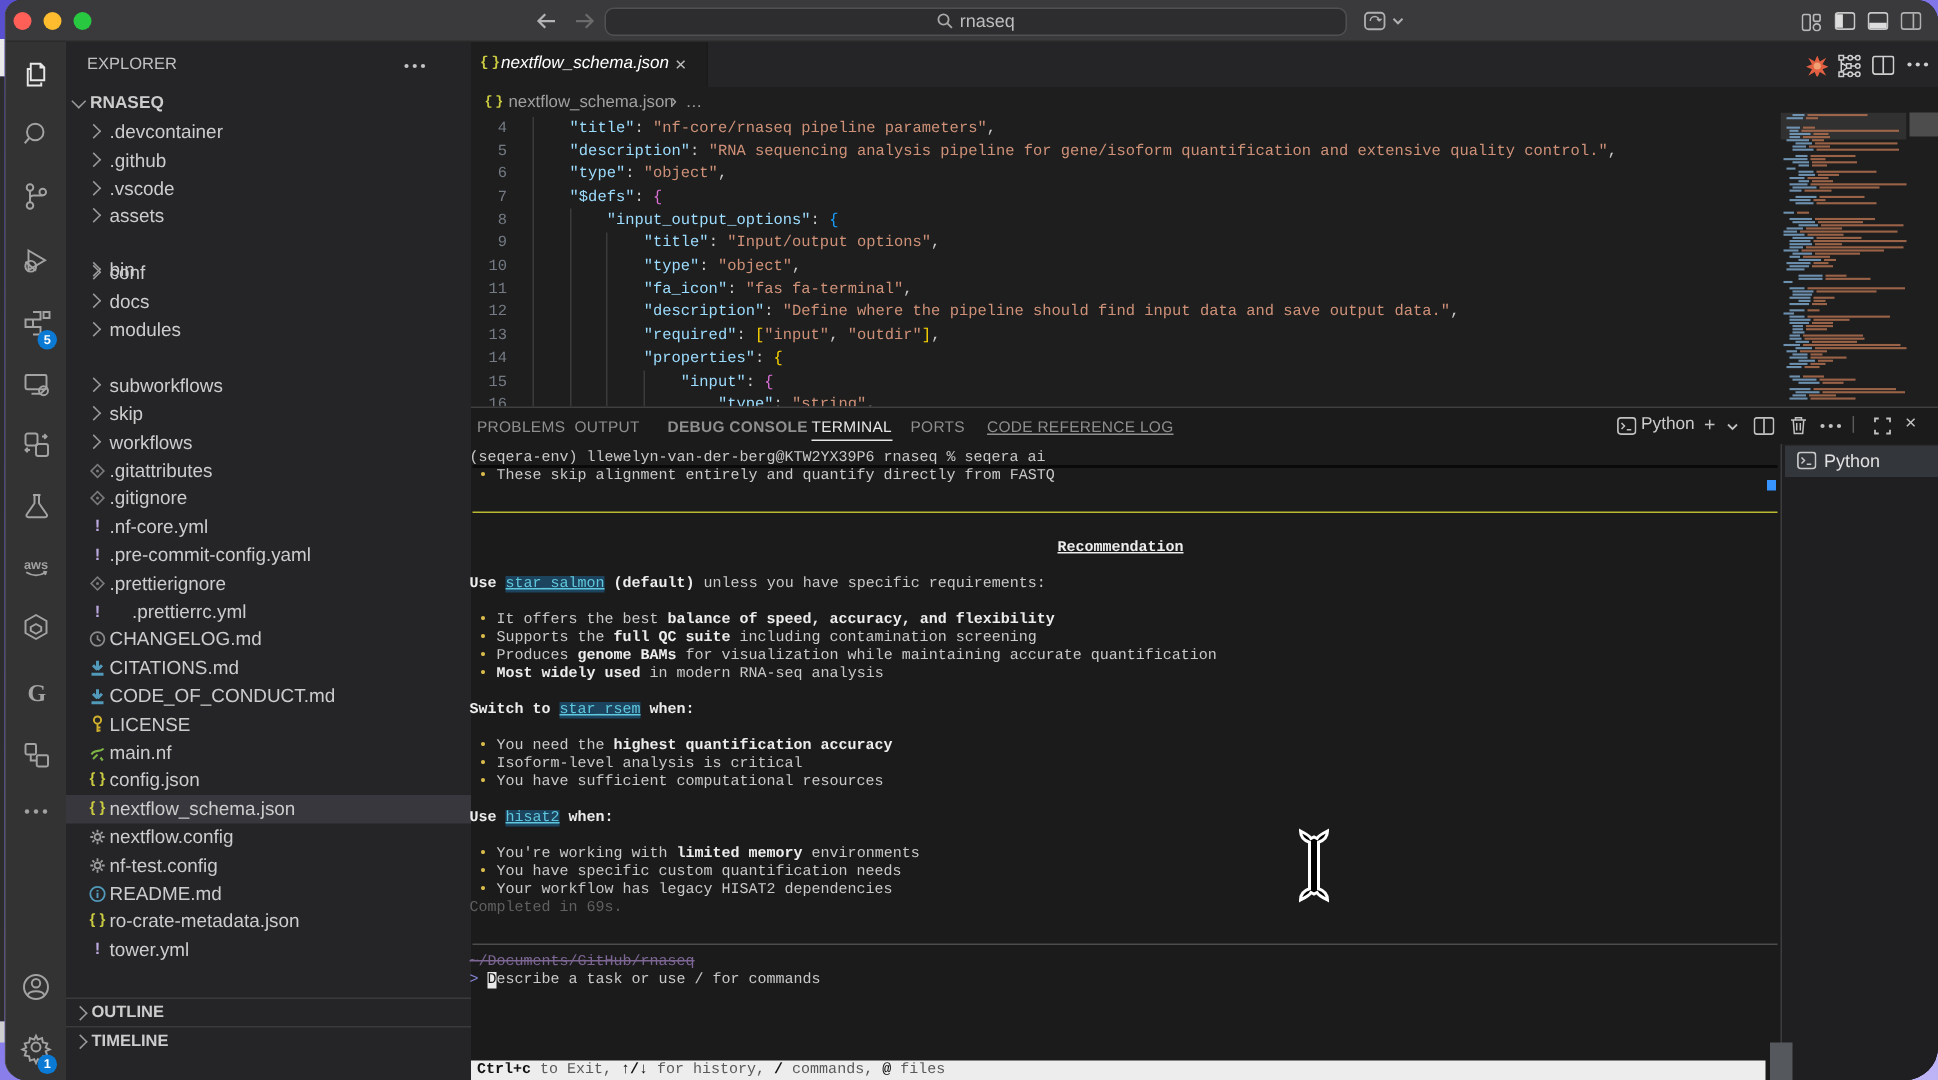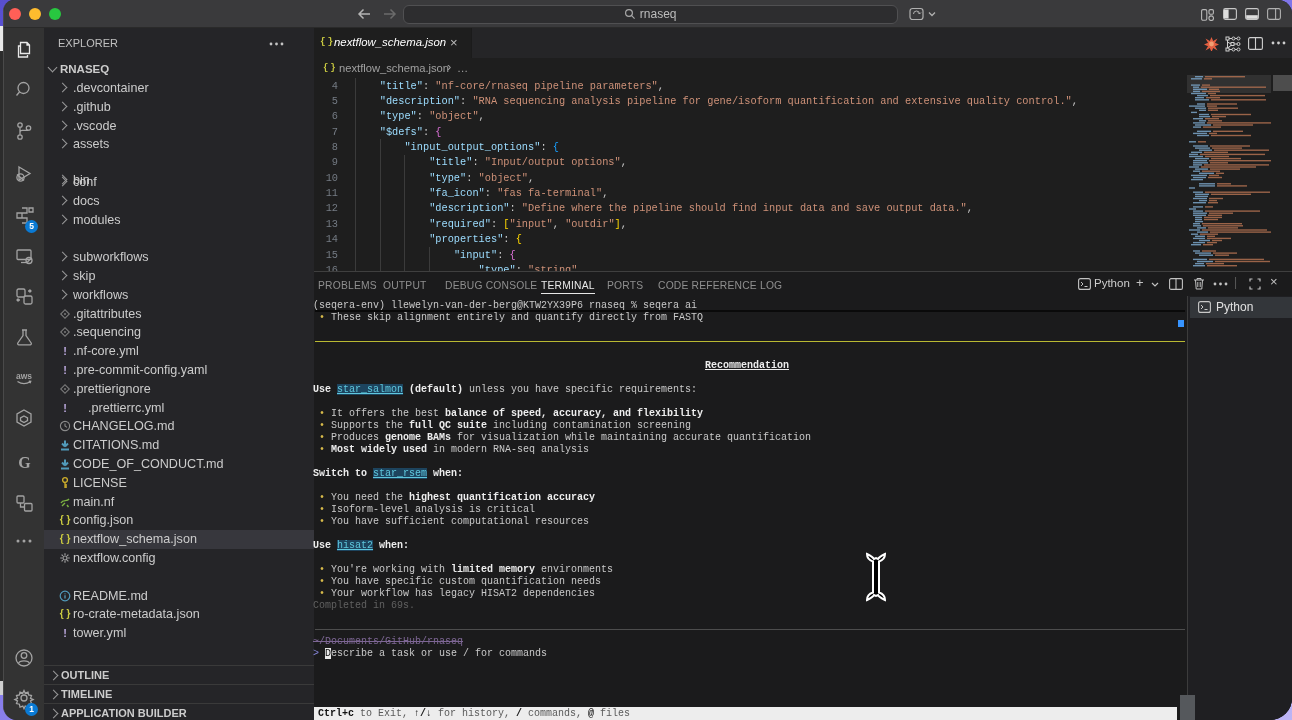--- a/index.html
+++ b/index.html
@@ -216,21 +216,21 @@
           <rect x="4" y="4" width="6" height="6" transform="rotate(45 7 7)" stroke="#7a7a7a" stroke-width="1.1" fill="none"></rect>
           <circle cx="7" cy="7" r="1" fill="#7a7a7a"></circle>
         </svg>
         <span class="abs" style="left:29px">.gitattributes</span>
 </div>
 <div class="trow" style="top:295.4px">
 <svg class="ficon" width="14" height="14" viewBox="0 0 14 14">
           <rect x="4" y="4" width="6" height="6" transform="rotate(45 7 7)" stroke="#7a7a7a" stroke-width="1.1" fill="none"></rect>
           <circle cx="7" cy="7" r="1" fill="#7a7a7a"></circle>
         </svg>
-        <span class="abs" style="left:29px">.sequencing</span>
+        <span class="abs" style="left:29px">.gitignore</span>
 </div>
 <div class="trow" style="top:314.2px">
 <div class="ficon" style="color:#bba8dd;font-weight:bold;font-size:11px">!</div>
         <span class="abs" style="left:29px">.nf-core.yml</span>
 </div>
 <div class="trow" style="top:333.0px">
 <div class="ficon" style="color:#bba8dd;font-weight:bold;font-size:11px">!</div>
         <span class="abs" style="left:29px">.pre-commit-config.yaml</span>
 </div>
 <div class="trow" style="top:351.8px">
@@ -287,38 +287,44 @@
 <div class="ficon" style="color:#cbcb41;font-weight:bold">{ }</div>
         <span class="abs" style="left:29px">nextflow_schema.json</span>
 </div>
 <div class="trow" style="top:521.0px">
 <svg class="ficon" width="14" height="14" viewBox="0 0 14 14">
           <circle cx="7" cy="7" r="2" stroke="#9e9e9e" stroke-width="1.2" fill="none"></circle>
           <path d="M7 2.2 V4 M7 10 v1.8 M2.2 7 H4 M10 7 h1.8 M3.6 3.6 L4.9 4.9 M9.1 9.1 l1.3 1.3 M10.4 3.6 L9.1 4.9 M4.9 9.1 L3.6 10.4" stroke="#9e9e9e" stroke-width="1.2"></path>
         </svg>
         <span class="abs" style="left:29px">nextflow.config</span>
 </div>
+<div class="trow" style="top:539.8px">
+<svg class="ficon" width="14" height="14" viewBox="0 0 14 14">
+          <circle cx="7" cy="7" r="2" stroke="#9e9e9e" stroke-width="1.2" fill="none"></circle>
+          <path d="M7 2.2 V4 M7 10 v1.8 M2.2 7 H4 M10 7 h1.8 M3.6 3.6 L4.9 4.9 M9.1 9.1 l1.3 1.3 M10.4 3.6 L9.1 4.9 M4.9 9.1 L3.6 10.4" stroke="#9e9e9e" stroke-width="1.2"></path>
+        </svg>
+        <span class="abs" style="left:29px">nf-test.config</span>
+</div>
 <div class="trow" style="top:558.6px">
 <svg class="ficon" width="14" height="14" viewBox="0 0 14 14">
           <circle cx="7" cy="7" r="4.8" stroke="#519aba" stroke-width="1.2" fill="none"></circle>
           <path d="M7 6.2 V9.6 M7 4.4 v.9" stroke="#519aba" stroke-width="1.3"></path>
         </svg>
         <span class="abs" style="left:29px">README.md</span>
 </div>
 <div class="trow" style="top:577.4px">
 <div class="ficon" style="color:#cbcb41;font-weight:bold">{ }</div>
         <span class="abs" style="left:29px">ro-crate-metadata.json</span>
 </div>
 <div class="trow" style="top:596.2px">
 <div class="ficon" style="color:#bba8dd;font-weight:bold;font-size:11px">!</div>
         <span class="abs" style="left:29px">tower.yml</span>
 </div>
 <div class="shead" style="top:637px"><div class="chev" style="left:6px;top:6px"></div><span style="margin-left:17px">OUTLINE</span></div>
 <div class="shead" style="top:656px"><div class="chev" style="left:6px;top:6px"></div><span style="margin-left:17px">TIMELINE</span></div>
-<div class="shead" style="top:675px"><div class="chev" style="left:6px;top:6px"></div><span style="margin-left:17px">APPLICATION BUILDER</span></div>
 </div>
 <div id="tabbar">
 <div id="tab1">
         <span style="position:absolute;left:6px;top:8px;color:#cbcb41;font-family:'Liberation Mono';font-size:9.5px;font-weight:bold">{ }</span>
 <span style="position:absolute;left:20px;top:8px;font-style:italic">nextflow_schema.json</span>
 <span style="position:absolute;left:136px;top:7px;color:#bdbdbd;font-size:13px">×</span>
       </div>
 <svg class="abs" style="left:890px;top:9px" width="15" height="14" viewBox="0 0 15 14">
         <path d="M7.5 0 l1.7 4 4.3 -2.5 -2.5 4.3 4 1.7 -4 1.7 2.5 4.3 -4.3 -2.5 -1.7 4 -1.7 -4 -4.3 2.5 2.5 -4.3 -4 -1.7 4 -1.7 -2.5 -4.3 4.3 2.5 z" fill="#e25f41"></path>
         <circle cx="7.5" cy="7" r="2.4" fill="#f0a073"></circle>
@@ -534,24 +540,24 @@
       <rect x="28" y="185.8" width="55" height="1.4" fill="#b07050" opacity="0.85"></rect>
       <rect x="8" y="187.9" width="9" height="1.4" fill="#7aa4c8" opacity="0.85"></rect>
       <rect x="19" y="187.9" width="18" height="1.4" fill="#b07050" opacity="0.85"></rect>
       <rect x="6" y="190.0" width="12" height="1.4" fill="#7aa4c8" opacity="0.85"></rect>
       <rect x="20" y="190.0" width="30" height="1.4" fill="#b07050" opacity="0.85"></rect>
     </svg>
 <div class="abs" style="left:1269px;top:75px;width:20px;height:16px;background:#4d4d4d"></div>
 <div id="panel">
 <div class="ptab" style="left:4px;">PROBLEMS</div>
 <div class="ptab" style="left:69px;text-align:center;">OUTPUT</div>
-<div class="ptab" style="left:131px;">DEBUG CONSOLE</div>
+<div class="ptab" style="left:131px;font-weight:bold;">DEBUG CONSOLE</div>
 <div class="ptab" style="left:227px;color:#e7e7e7;border-bottom:1px solid #e7e7e7;">TERMINAL</div>
 <div class="ptab" style="left:293px;">PORTS</div>
-<div class="ptab" style="left:344px;">CODE REFERENCE LOG</div>
+<div class="ptab" style="left:344px;text-decoration:underline;">CODE REFERENCE LOG</div>
 <svg class="abs" style="left:764px;top:6px" width="13" height="12" viewBox="0 0 13 12">
         <rect x="0.6" y="0.6" width="11.8" height="10.8" rx="2" stroke="#c2c2c2" stroke-width="1.1" fill="none"></rect>
         <path d="M3 4 l2 2 -2 2 M6.5 8.5 h3" stroke="#c2c2c2" stroke-width="1" fill="none"></path>
       </svg>
 <span class="abs" style="left:780px;top:5px;color:#cccccc;font-size:11.5px">Python</span>
 <span class="abs" style="left:822px;top:3px;color:#c2c2c2;font-size:13px">+</span>
 <svg class="abs" style="left:837px;top:10px" width="8" height="6" viewBox="0 0 8 6">
         <path d="M1 1 l3 3 3 -3" stroke="#c2c2c2" stroke-width="1.2" fill="none"></path>
       </svg>
 <svg class="abs" style="left:855px;top:6px" width="14" height="12" viewBox="0 0 14 12">

